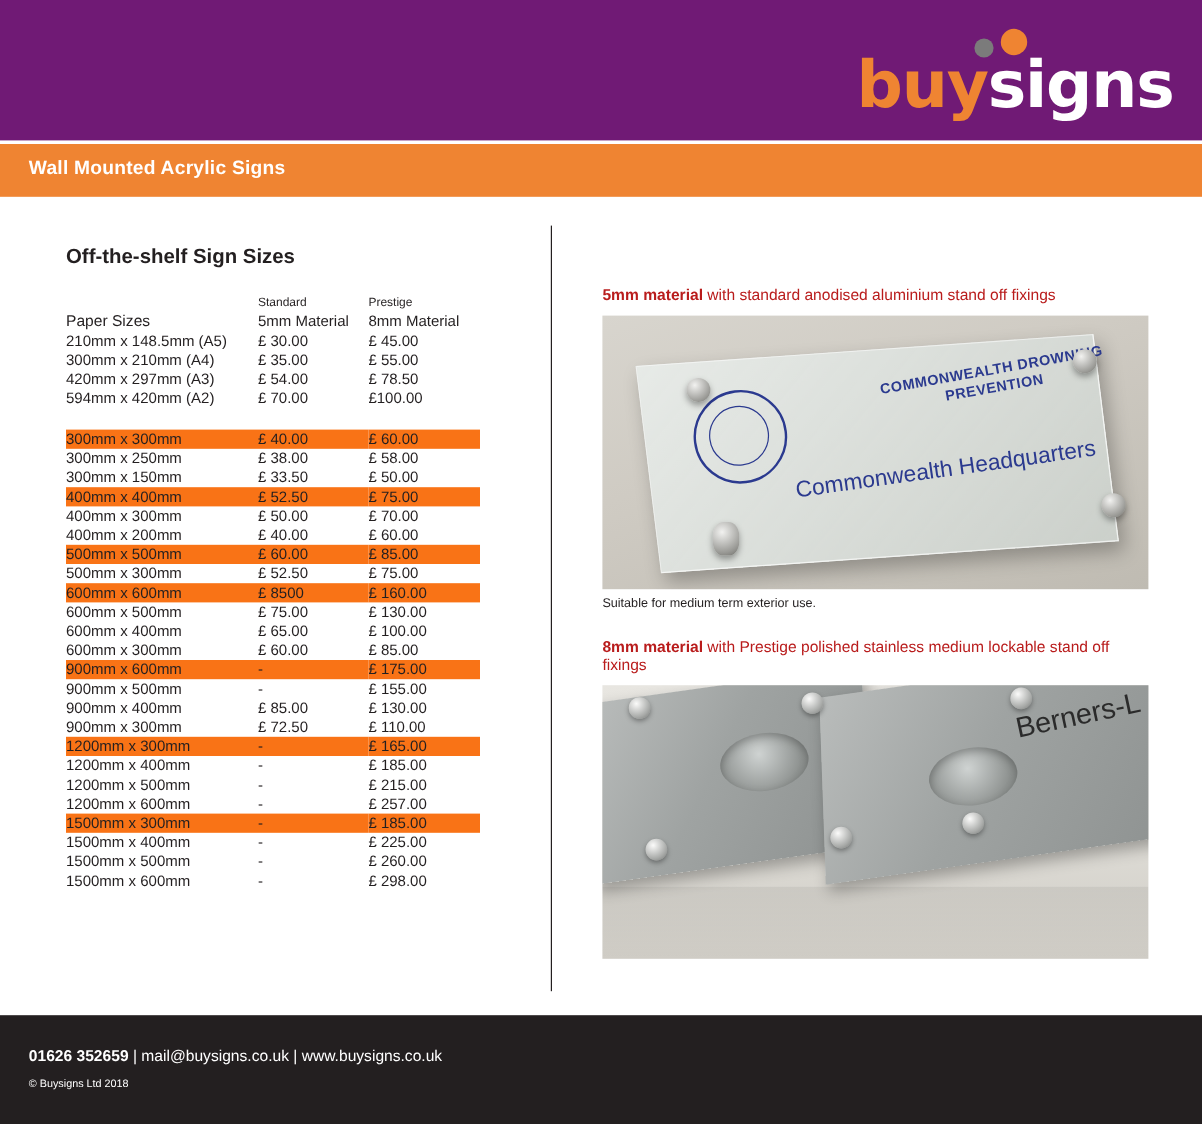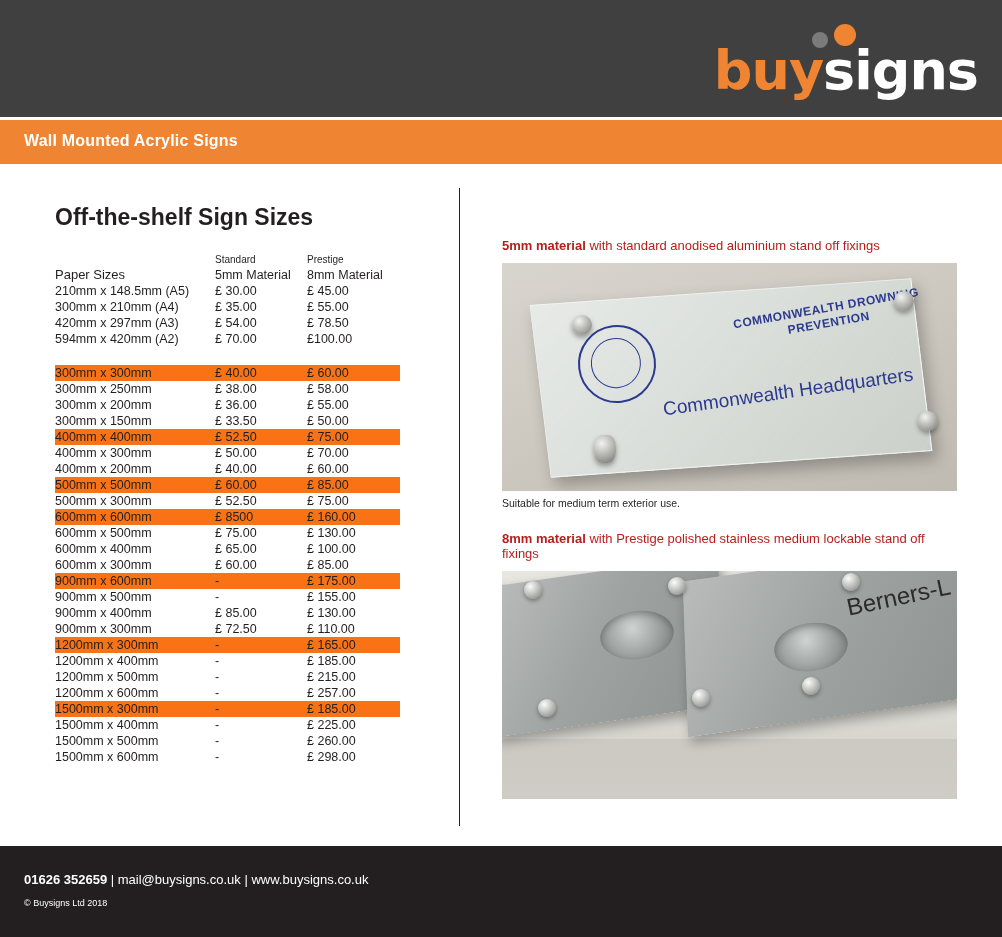--- a/index.html
+++ b/index.html
@@ -18,21 +18,21 @@
     width: 1002px;
     height: 937px;
     background: #ffffff;
   }
 
   
   .header {
     position: absolute;
     left: 0; top: 0;
     width: 1002px; height: 117px;
-    background: #404040;
+    background: #701a75;
   }
   .logo {
     position: absolute;
     right: 24px;
     top: 24px;
     text-align: right;
     line-height: 1;
   }
   .logo-dots {
     position: relative;
@@ -95,21 +95,21 @@
   }
 
   
   .left-col {
     position: absolute;
     left: 55px;
     top: 40px;
     width: 380px;
   }
   .section-title {
-    font-size: 23px;
+    font-size: 17px;
     font-weight: bold;
     color: #231f20;
     margin-bottom: 22px;
   }
   table.price {
     border-collapse: collapse;
     font-size: 12.5px;
     color: #231f20;
     width: 345px;
   }
@@ -375,25 +375,20 @@
 
           <tr class="hl">
             <td class="c-size">300mm x 300mm</td>
             <td class="c-std">£ 40.00</td>
             <td class="c-pre">£ 60.00</td>
           </tr>
           <tr>
             <td class="c-size">300mm x 250mm</td>
             <td class="c-std">£ 38.00</td>
             <td class="c-pre">£ 58.00</td>
-          </tr>
-          <tr>
-            <td class="c-size">300mm x 200mm</td>
-            <td class="c-std">£ 36.00</td>
-            <td class="c-pre">£ 55.00</td>
           </tr>
           <tr>
             <td class="c-size">300mm x 150mm</td>
             <td class="c-std">£ 33.50</td>
             <td class="c-pre">£ 50.00</td>
           </tr>
           <tr class="hl">
             <td class="c-size">400mm x 400mm</td>
             <td class="c-std">£ 52.50</td>
             <td class="c-pre">£ 75.00</td>

